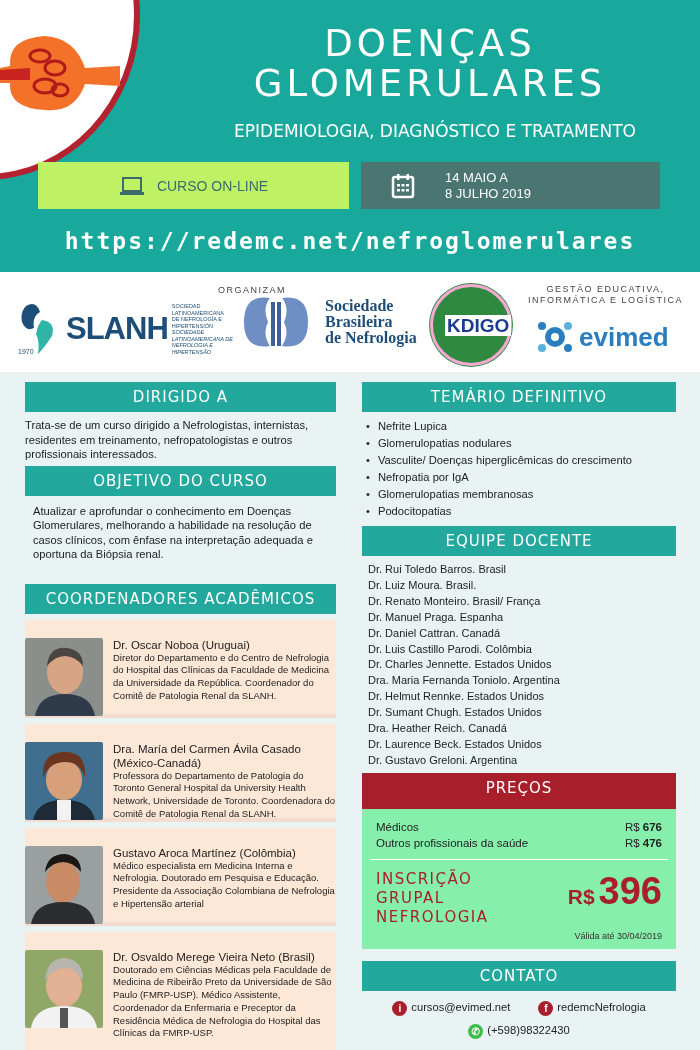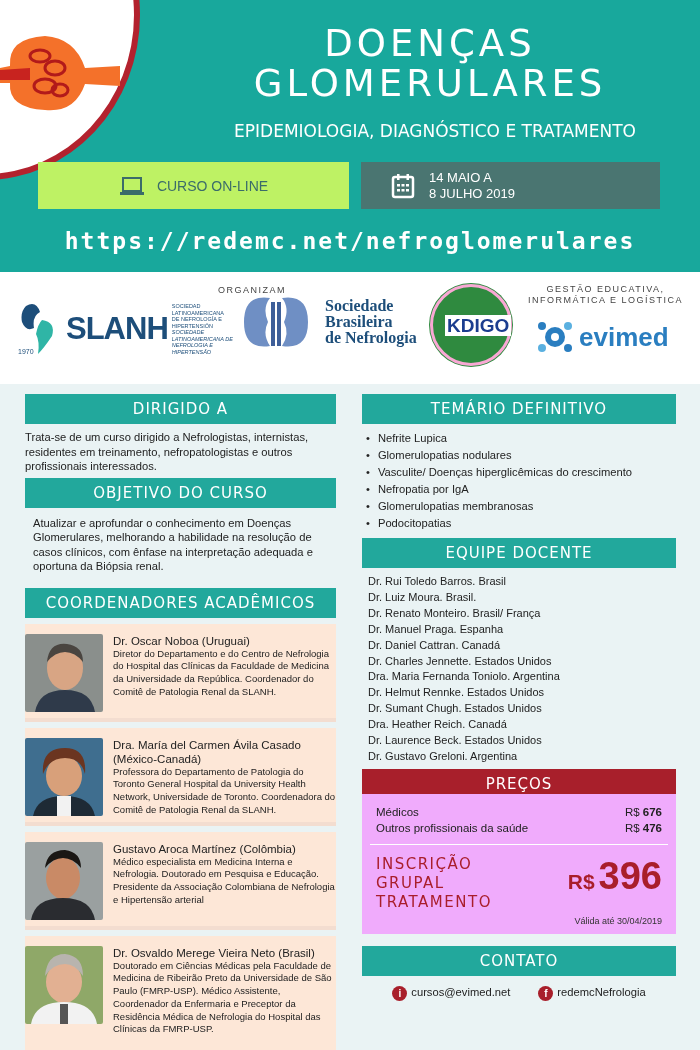--- a/index.html
+++ b/index.html
@@ -4,23 +4,23 @@
 <style>
 *{box-sizing:border-box;margin:0;padding:0}
 body{width:700px;height:1050px;overflow:hidden;font-family:"Liberation Sans",sans-serif;background:#eaf3f4;color:#333}
 .header{position:relative;height:272px;background:#18a89c;overflow:hidden}
 .hero-circle{position:absolute;left:-170px;top:-150px;width:310px;height:330px;border-radius:50%;background:#fff;border:6px solid #b3222e}
 .glom{position:absolute;left:0;top:28px;width:125px;height:90px}
 .title{position:absolute;left:160px;right:0;top:24px;text-align:center;color:#fff;font-size:37px;letter-spacing:4px;line-height:40px;font-family:"DejaVu Sans",sans-serif}
 .subtitle{position:absolute;left:170px;right:0;top:121px;text-align:center;color:#fff;font-size:17px;font-family:"DejaVu Sans",sans-serif}
 .pill{position:absolute;top:162px;height:47px;display:flex;align-items:center}
 .pill-online{left:38px;width:311px;background:#bef264;color:#3b6c6a;justify-content:center;gap:12px;font-size:14px}
-.pill-date{left:361px;width:299px;background:#4a7571;color:#fff;padding-left:30px;gap:14px;font-size:13px;line-height:16px}
+.pill-date{left:361px;width:299px;background:#4a7571;color:#fff;padding-left:30px;gap:30px;font-size:13px;line-height:16px}
 .url{position:absolute;left:0;right:0;top:228px;text-align:center;color:#fff;font-size:23px;letter-spacing:2px;font-family:"DejaVu Sans Mono",monospace;font-weight:bold}
-.logos{position:relative;height:112px;background:#fff}
+.logos{position:relative;height:100px;background:#fff}
 .org-label{position:absolute;font-size:9px;letter-spacing:1.5px;color:#444;text-align:center}
 .slanh{position:absolute;left:18px;top:30px;display:flex;align-items:center}
 .slanh-mark{width:42px;height:54px;position:relative}
 .slanh-word{font-size:31px;font-weight:bold;color:#1d4e7a;letter-spacing:-1px;margin-left:6px}
 .slanh-small{font-size:5.5px;line-height:6.5px;color:#1d4e7a;margin-left:4px;width:80px}
 .sbn{position:absolute;left:240px;top:22px;display:flex;align-items:center;gap:13px}
 .sbn-text{font-family:"Liberation Serif",serif;color:#1d4e7a;font-size:16px;font-weight:bold;line-height:16px}
 .kdigo{position:absolute;left:430px;top:12px;width:82px;height:82px;border-radius:50%;background:#2f8a3f;border:3px solid #f9a8d4;box-shadow:0 0 0 1px #2f8a3f}
 .kdigo-text{position:absolute;left:12px;top:28px;font-weight:bold;font-size:19px;color:#fff}
 .kdigo-k{color:#1b3d8f;background:#fff;padding:0 2px}
@@ -29,35 +29,35 @@
 .evimed-text{font-size:26px;font-weight:bold;color:#2a7ec0}
 .main{position:relative;height:678px}
 .col-l{position:absolute;left:25px;width:311px;top:10px}
 .col-r{position:absolute;left:362px;width:314px;top:10px}
 .sec-h{background:#22a89c;color:#fff;text-align:center;font-size:15px;letter-spacing:1px;height:30px;line-height:30px;font-family:"DejaVu Sans",sans-serif}
 .body-t{font-size:11.2px;line-height:14.5px;color:#222;padding:6px 0 4px}
 .body-t.ind{padding-left:8px}
 ul.tem{list-style:none;padding:6px 0 6px 4px;font-size:11.2px;line-height:17px;color:#222}
 ul.tem li:before{content:"•";margin-right:8px}
 .doc-list{font-size:11px;line-height:15.9px;color:#222;padding:6px 0 0 6px}
-.coord{background:#fde7d7;margin-top:6px;height:98px;display:flex;padding:10px 0 0 0;border-bottom:4px solid #f3ddd0}
+.coord{background:#fde7d7;margin-top:6px;height:98px;display:flex;padding:18px 0 0 0;border-bottom:4px solid #f3ddd0}
 .photo{width:78px;height:78px;flex:none;border-radius:2px}
 .coord-text{padding-left:10px;font-size:9.5px;line-height:12.8px;color:#222}
 .coord-name{font-size:11.5px;line-height:14px;color:#222}
-.prices{background:#f0abfc;padding:10px 14px 8px}
+.prices{background:#86efac;padding:10px 14px 8px}
 .price-row{display:flex;justify-content:space-between;font-size:11.5px;line-height:16px;color:#222}
 .price-row b{font-weight:bold}
 .price-sep{border-top:1px solid #fff;margin:8px -6px 10px}
 .group{display:flex;justify-content:space-between;align-items:flex-start}
 .group-label{color:#a91e2b;font-size:15px;letter-spacing:1.5px;line-height:19px;font-family:"DejaVu Sans",sans-serif}
 .group-price{color:#a91e2b;text-align:right}
 .group-price .cur{font-size:21px;font-weight:bold}
 .group-price .big{font-size:38px;font-weight:bold;margin-left:4px}
 .valid{font-size:9px;color:#333;text-align:right;margin-top:4px}
-.red-h{background:#a81f2b;color:#fff;text-align:center;font-size:15px;letter-spacing:1px;height:25px;line-height:31px;font-family:"DejaVu Sans",sans-serif}
+.red-h{background:#a81f2b;color:#fff;text-align:center;font-size:15px;letter-spacing:1px;height:36px;line-height:31px;font-family:"DejaVu Sans",sans-serif}
 .contact{font-size:11.2px;color:#222;text-align:center;padding-top:10px}
 .contact-row{display:flex;justify-content:center;align-items:center;gap:20px;margin-bottom:8px}
 .ic{display:inline-flex;width:15px;height:15px;border-radius:50%;align-items:center;justify-content:center;color:#fff;font-weight:bold;font-size:10px;margin-right:4px;vertical-align:middle}
 </style>
 </head>
 <body>
 
 <div class="header">
   <div class="hero-circle"></div>
   <svg class="glom" viewBox="0 0 125 90">
@@ -151,21 +151,21 @@
       </svg>
     <span class="evimed-text">evimed</span>
   </div>
 </div>
 
 <div class="main">
   <div class="col-l">
     <div class="sec-h">DIRIGIDO A</div>
     <div class="body-t">Trata-se de um curso dirigido a Nefrologistas, internistas, residentes em treinamento, nefropatologistas e outros profissionais interessados.</div>
     <div class="sec-h">OBJETIVO DO CURSO</div>
-    <div class="body-t ind" style="padding-top:8px;padding-bottom:14px">Atualizar e aprofundar o conhecimento em Doenças Glomerulares, melhorando a habilidade na resolução de casos clínicos, com ênfase na interpretação adequada e oportuna da Biópsia renal.</div>
+    <div class="body-t ind" style="padding-top:8px;padding-bottom:22px">Atualizar e aprofundar o conhecimento em Doenças Glomerulares, melhorando a habilidade na resolução de casos clínicos, com ênfase na interpretação adequada e oportuna da Biópsia renal.</div>
     <div class="sec-h">COORDENADORES ACADÊMICOS</div>
 
     <div class="coord">
       <svg class="photo" viewBox="0 0 78 78">
           <rect width="78" height="78" fill="#8a8f8c"></rect>
           <ellipse cx="40" cy="34" rx="18" ry="22" fill="#d8a584"></ellipse>
           <path d="M22 28 Q24 8 42 10 Q58 12 58 28 Q50 18 40 18 Q30 18 22 28Z" fill="#4a4540"></path>
           <path d="M10 78 Q14 56 40 56 Q66 56 70 78Z" fill="#2f3a4a"></path>
         </svg>
       <div class="coord-text">
@@ -223,20 +223,21 @@
       <li>Glomerulopatias membranosas</li>
       <li>Podocitopatias</li>
     </ul>
     <div class="sec-h">EQUIPE DOCENTE</div>
     <div class="doc-list">
       <div>Dr. Rui Toledo Barros. Brasil</div>
       <div>Dr. Luiz Moura. Brasil.</div>
       <div>Dr. Renato Monteiro. Brasil/ França</div>
       <div>Dr. Manuel Praga. Espanha</div>
       <div>Dr. Daniel Cattran. Canadá</div>
+      <div>Dr. Luis Castillo Parodi. Colômbia</div>
       <div>Dr. Charles Jennette. Estados Unidos</div>
       <div>Dra. Maria Fernanda Toniolo. Argentina</div>
       <div>Dr. Helmut Rennke. Estados Unidos</div>
       <div>Dr. Sumant Chugh. Estados Unidos</div>
       <div>Dra. Heather Reich. Canadá</div>
       <div>Dr. Laurence Beck. Estados Unidos</div>
       <div>Dr. Gustavo Greloni. Argentina</div>
     </div>
 
     <div style="margin-top:4px">
@@ -248,33 +249,36 @@
         </div>
         <div class="price-row">
           <span>Outros profissionais da saúde</span>
           <span><span>R$</span> <b>476</b></span>
         </div>
         <div class="price-sep"></div>
         <div class="group">
           <div class="group-label">
             <div>INSCRIÇÃO</div>
             <div>GRUPAL</div>
-            <div>TRATAMENTO</div>
+            <div>NEFROLOGIA</div>
           </div>
           <div class="group-price">
             <span class="cur">R$</span><span class="big">396</span>
           </div>
         </div>
         <div class="valid">Válida até 30/04/2019</div>
       </div>
     </div>
 
     <div style="margin-top:12px">
       <div class="sec-h">CONTATO</div>
       <div class="contact">
         <div class="contact-row">
           <span><span class="ic" style="background:#a81f2b">i</span><span>cursos@evimed.net</span></span>
           <span style="margin-left:8px"><span class="ic" style="background:#a81f2b">f</span><span>redemcNefrologia</span></span>
         </div>
+        <div class="contact-row">
+          <span><span class="ic" style="background:#3dbb4c">✆</span><span>(+598)98322430</span></span>
+        </div>
       </div>
     </div>
   </div>
 </div>
 
 </body></html>

